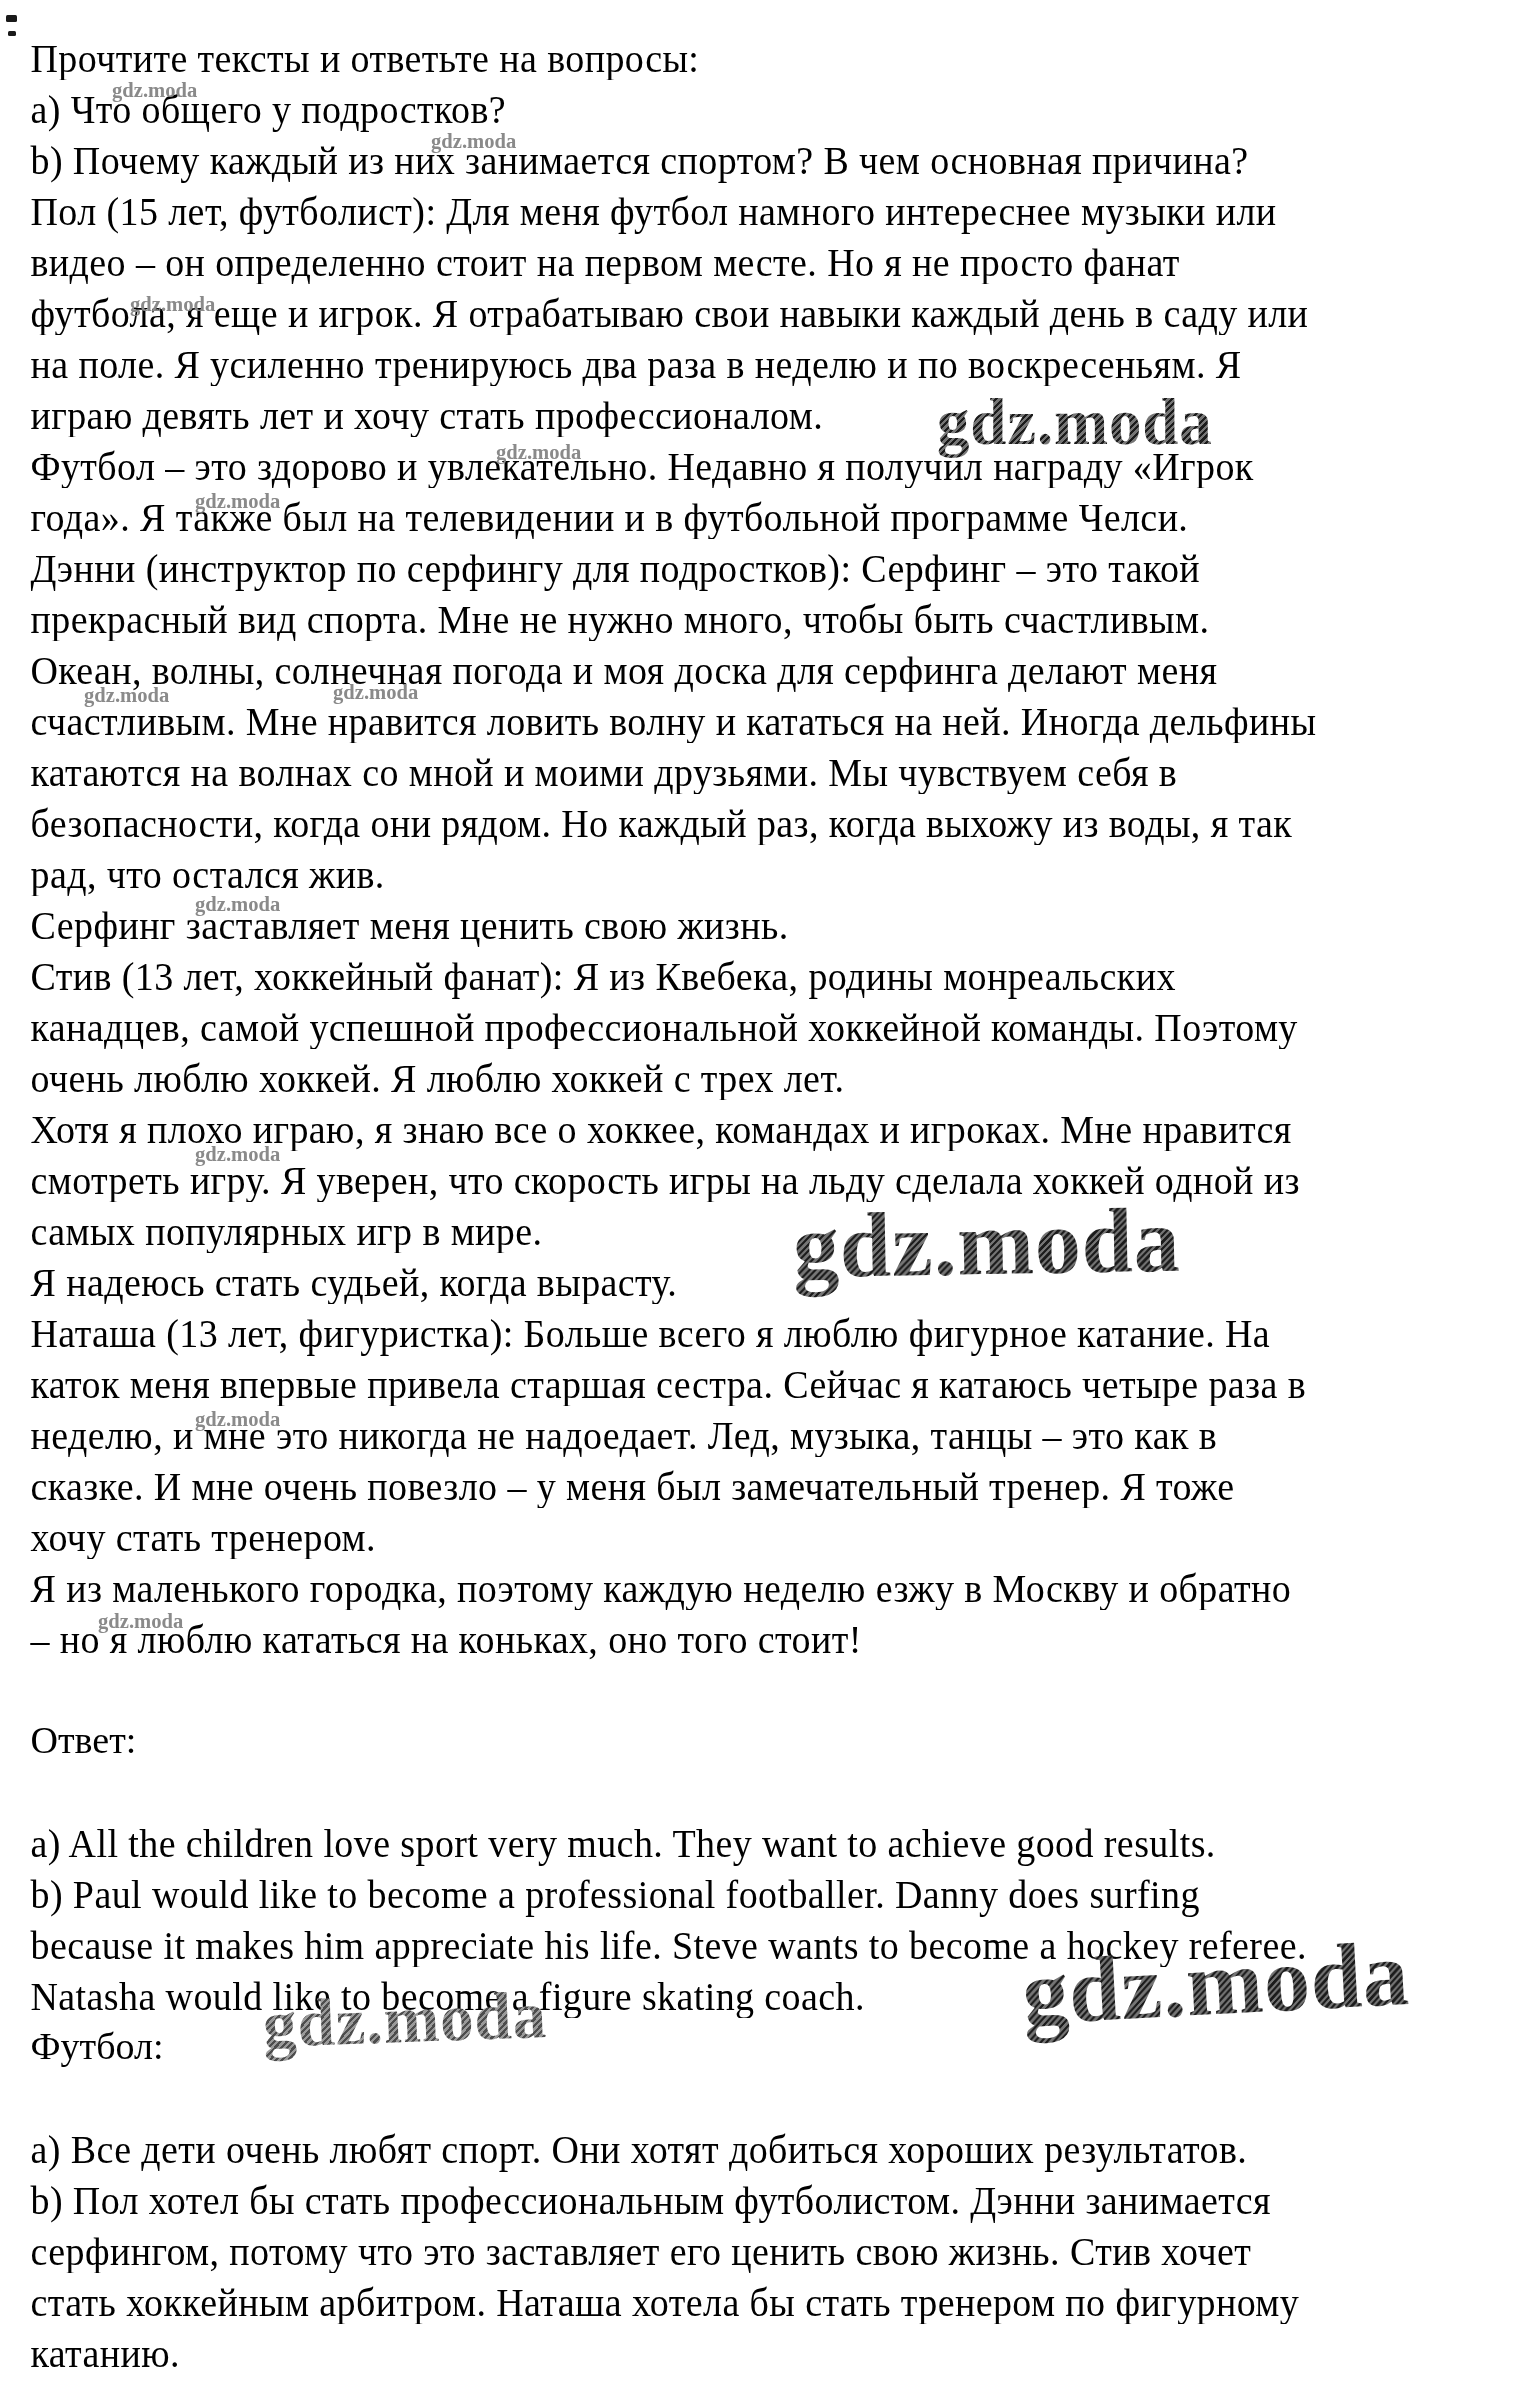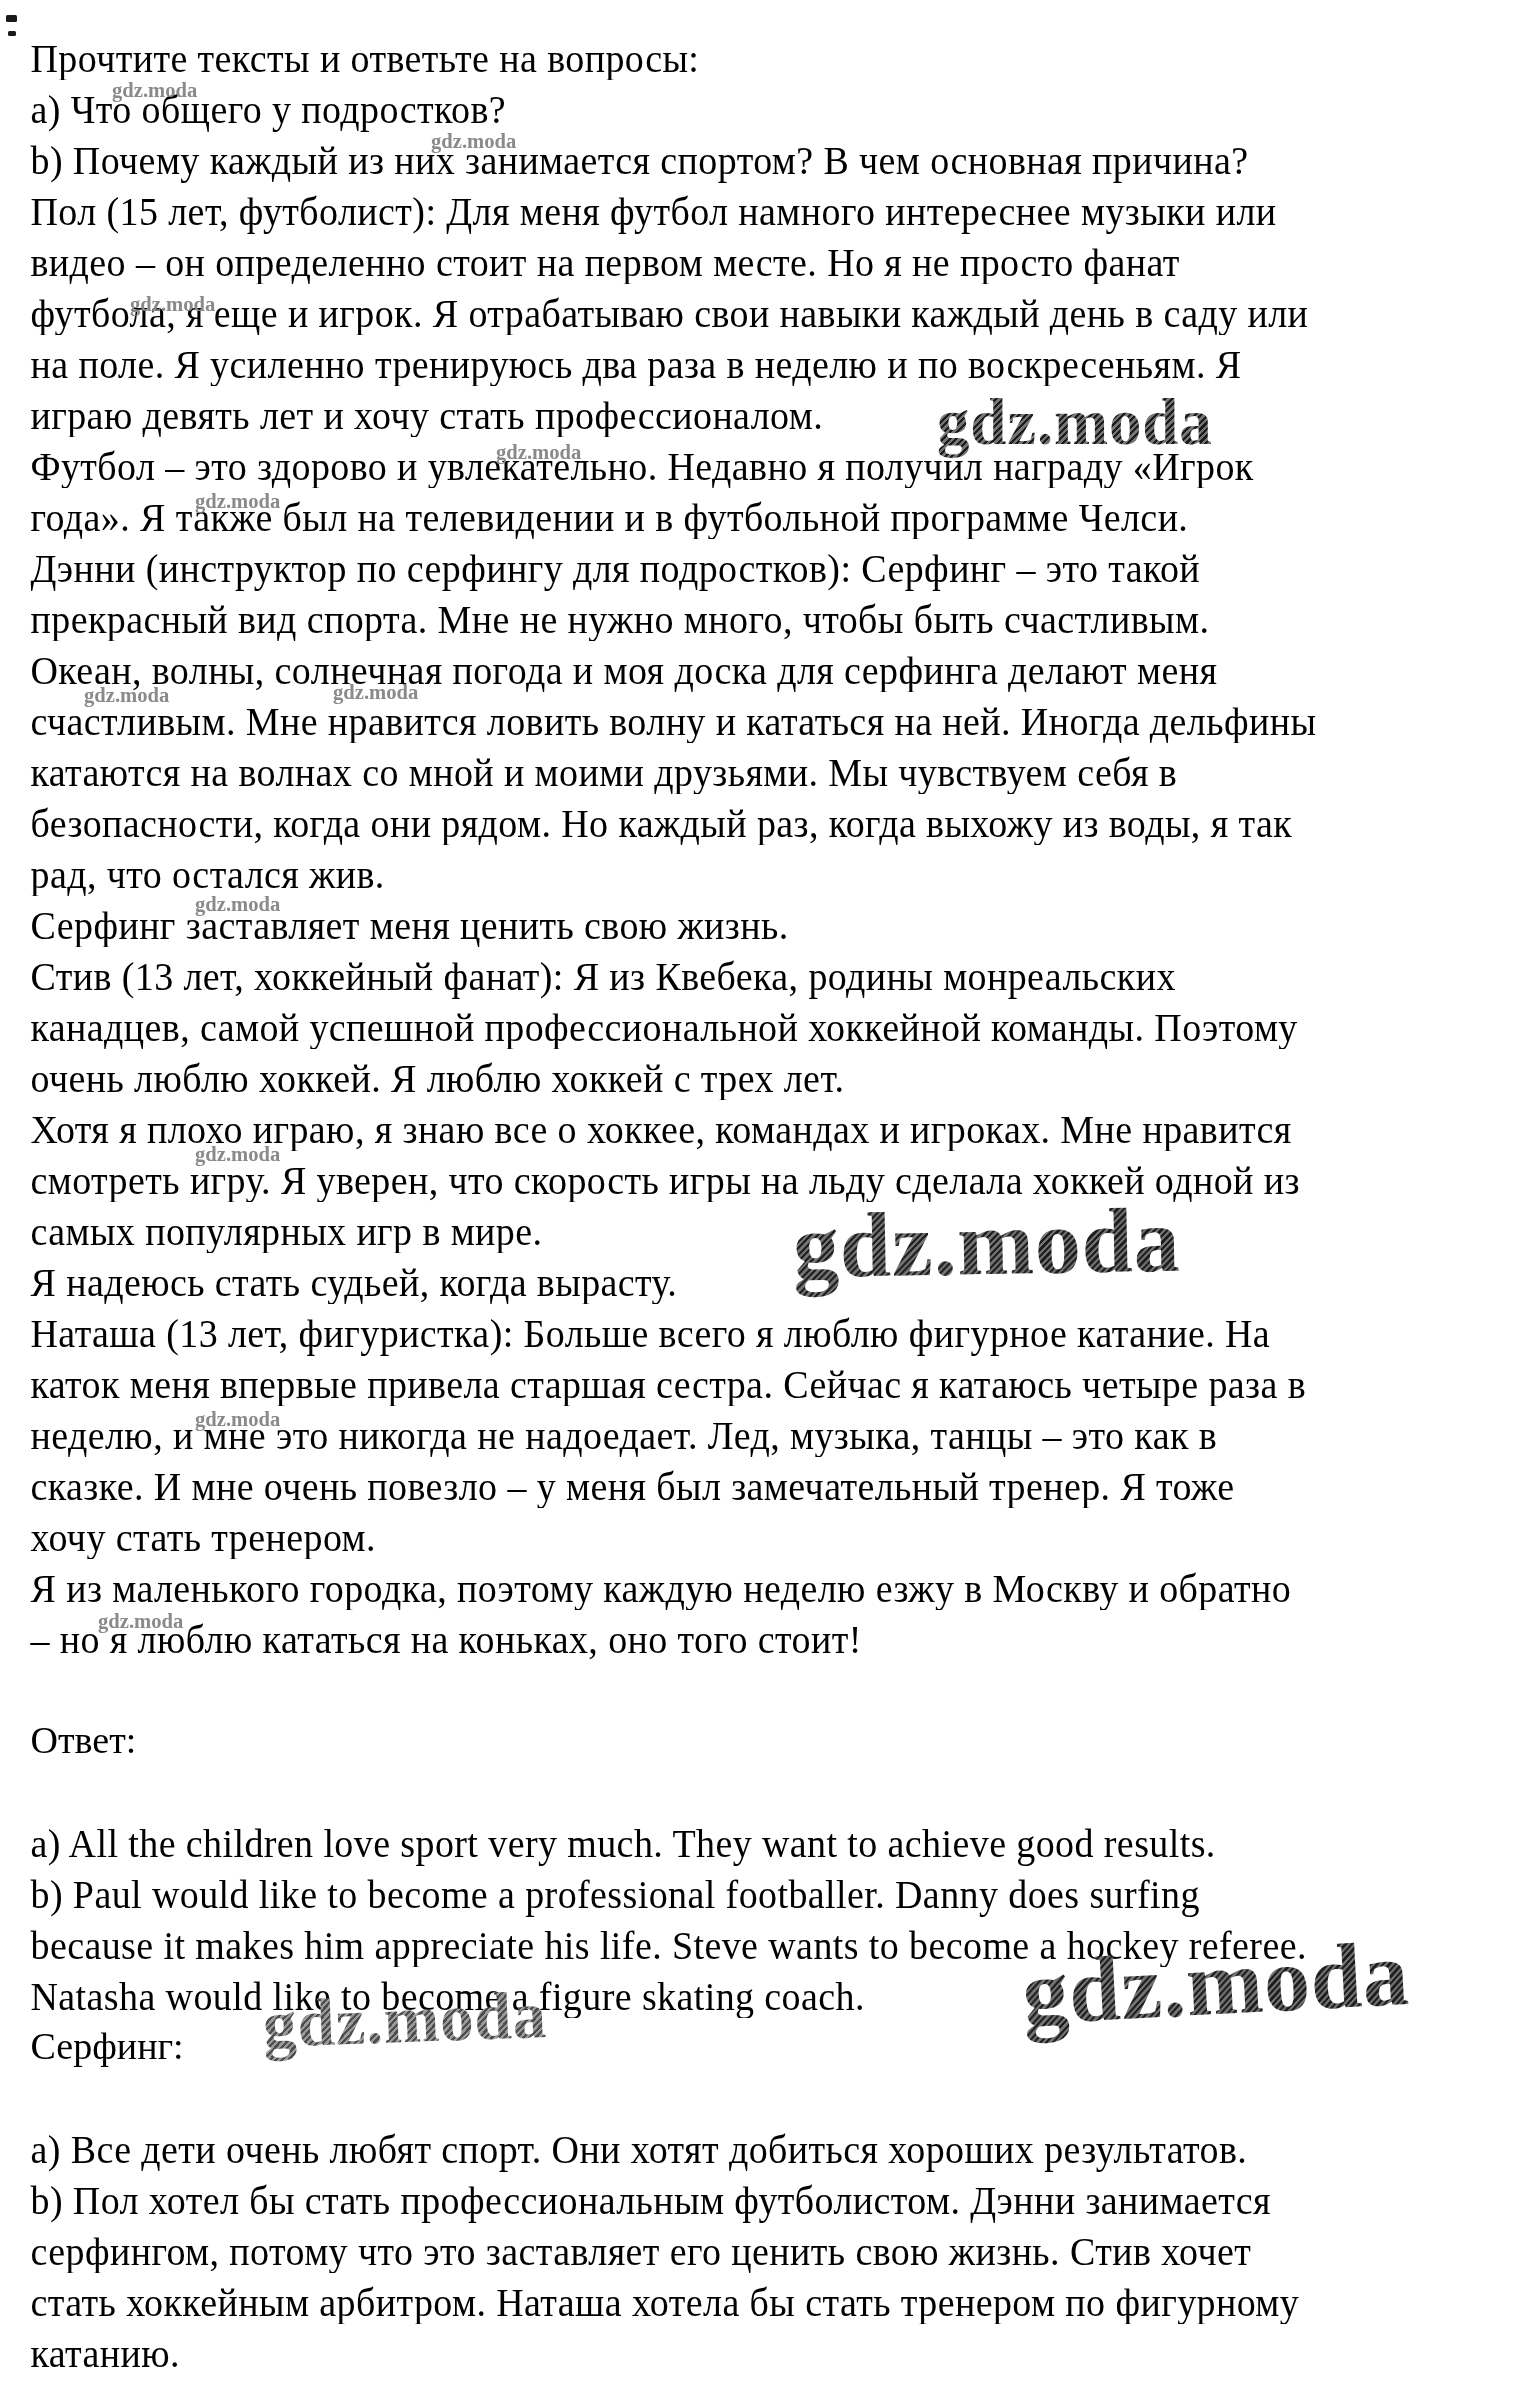--- a/index.html
+++ b/index.html
@@ -123,21 +123,21 @@
 
     <div class="spacer"></div>
 
     <div>
         <div class="line">a) All the children love sport very much. They want to achieve good results.</div>
         <div class="line">b) Paul would like to become a professional footballer. Danny does surfing</div>
         <div class="line">because it makes him appreciate his life. Steve wants to become a hockey referee.</div>
         <div class="line">Natasha would like to become a figure skating coach.</div>
       </div>
 
-    <div class="label-line">Серфинг:</div>
+    <div class="label-line">Футбол:</div>
 
     <div class="spacer"></div>
 
     <div>
         <div class="line">a) Все дети очень любят спорт. Они хотят добиться хороших результатов.</div>
         <div class="line">b) Пол хотел бы стать профессиональным футболистом. Дэнни занимается</div>
         <div class="line">серфингом, потому что это заставляет его ценить свою жизнь. Стив хочет</div>
         <div class="line">стать хоккейным арбитром. Наташа хотела бы стать тренером по фигурному</div>
         <div class="line">катанию.</div>
       </div>

